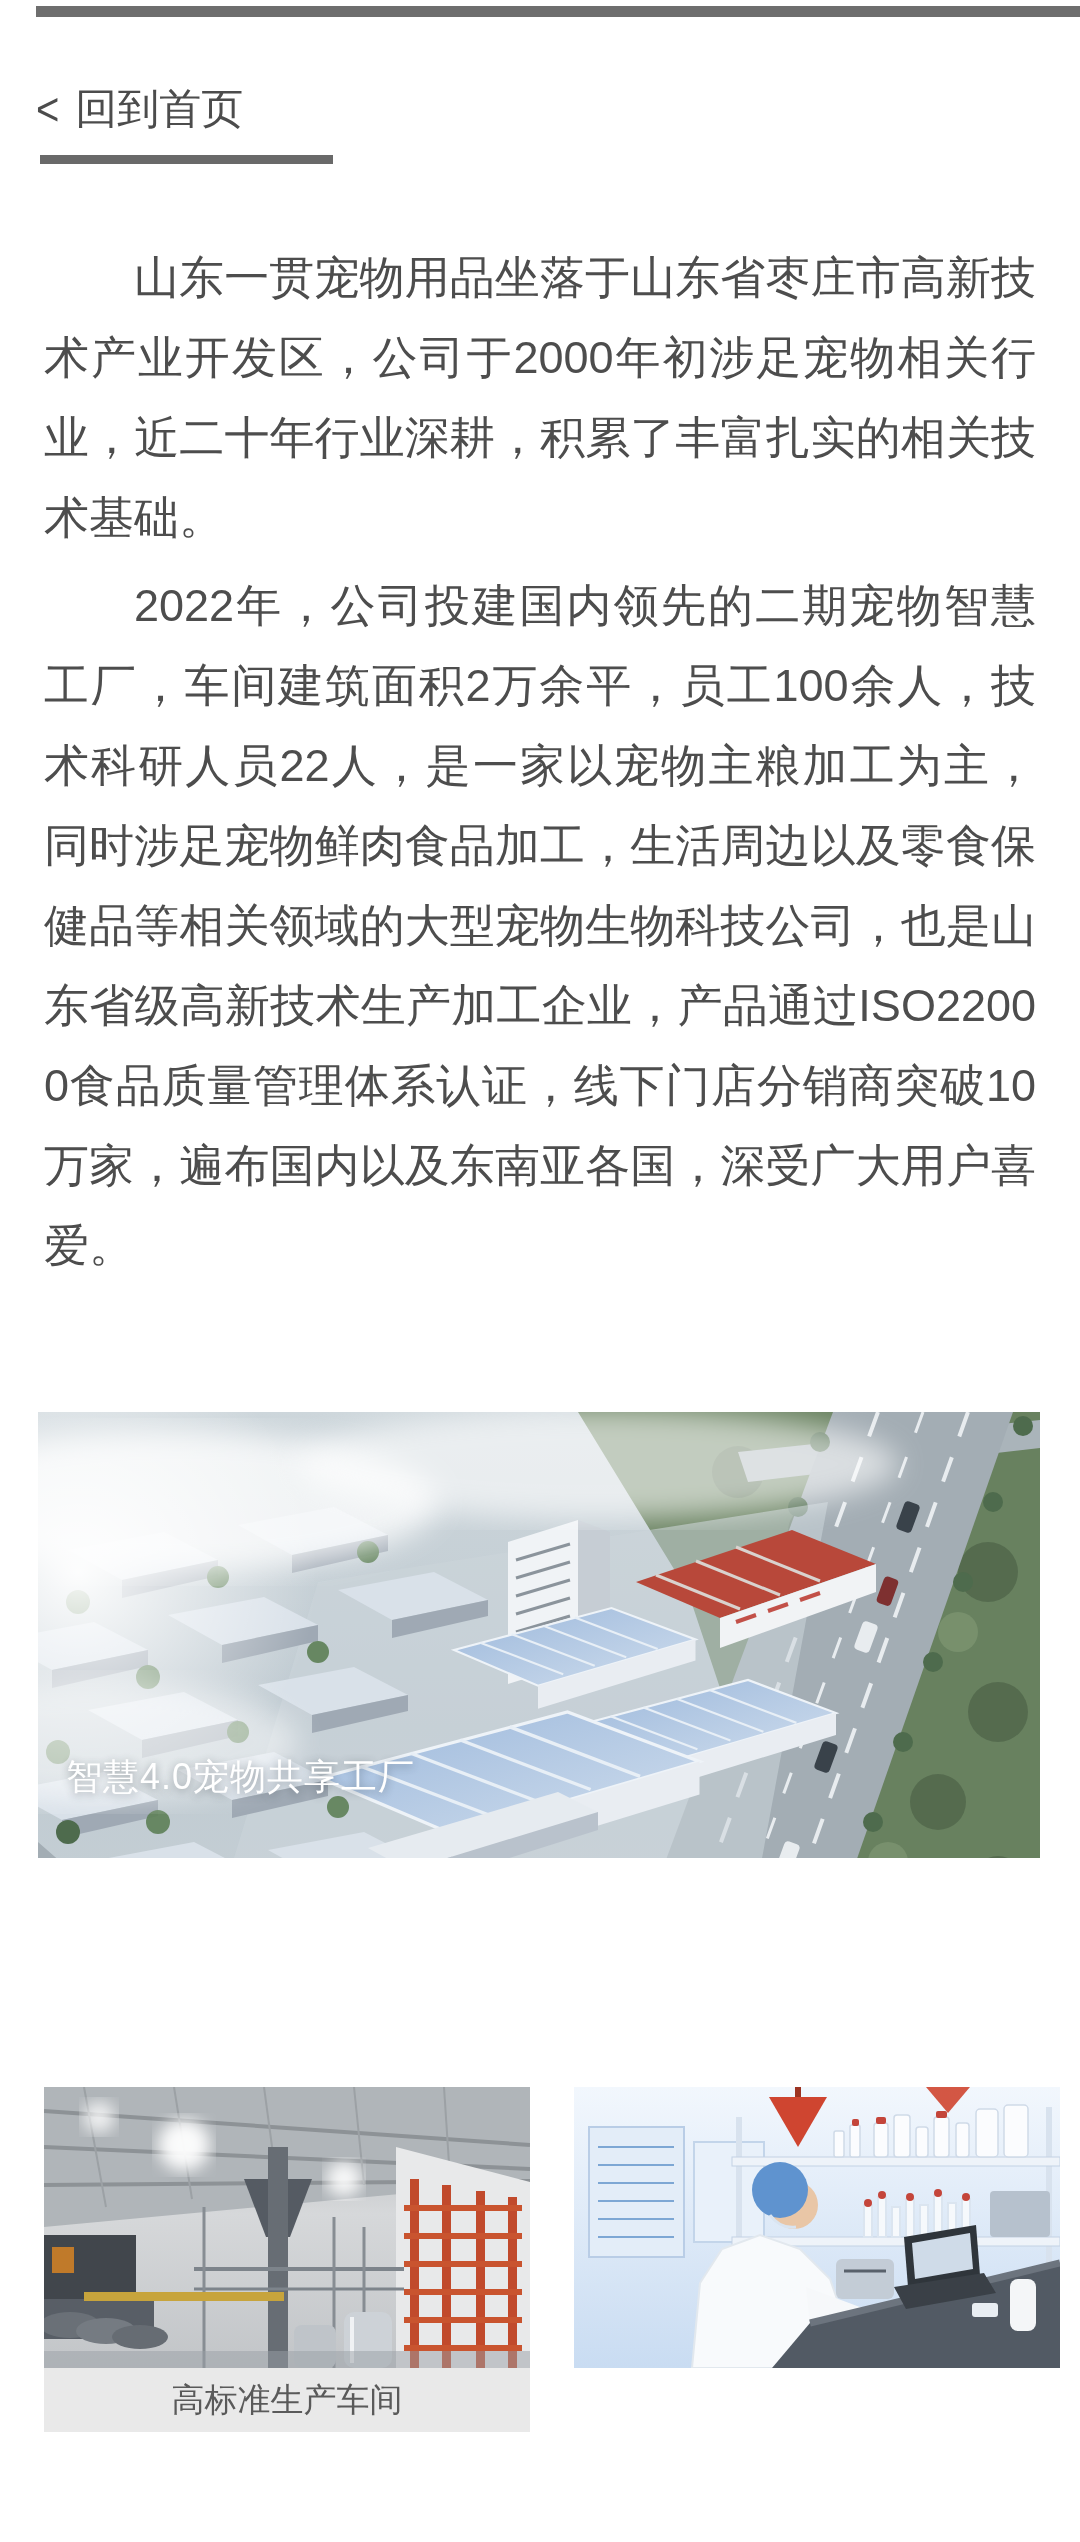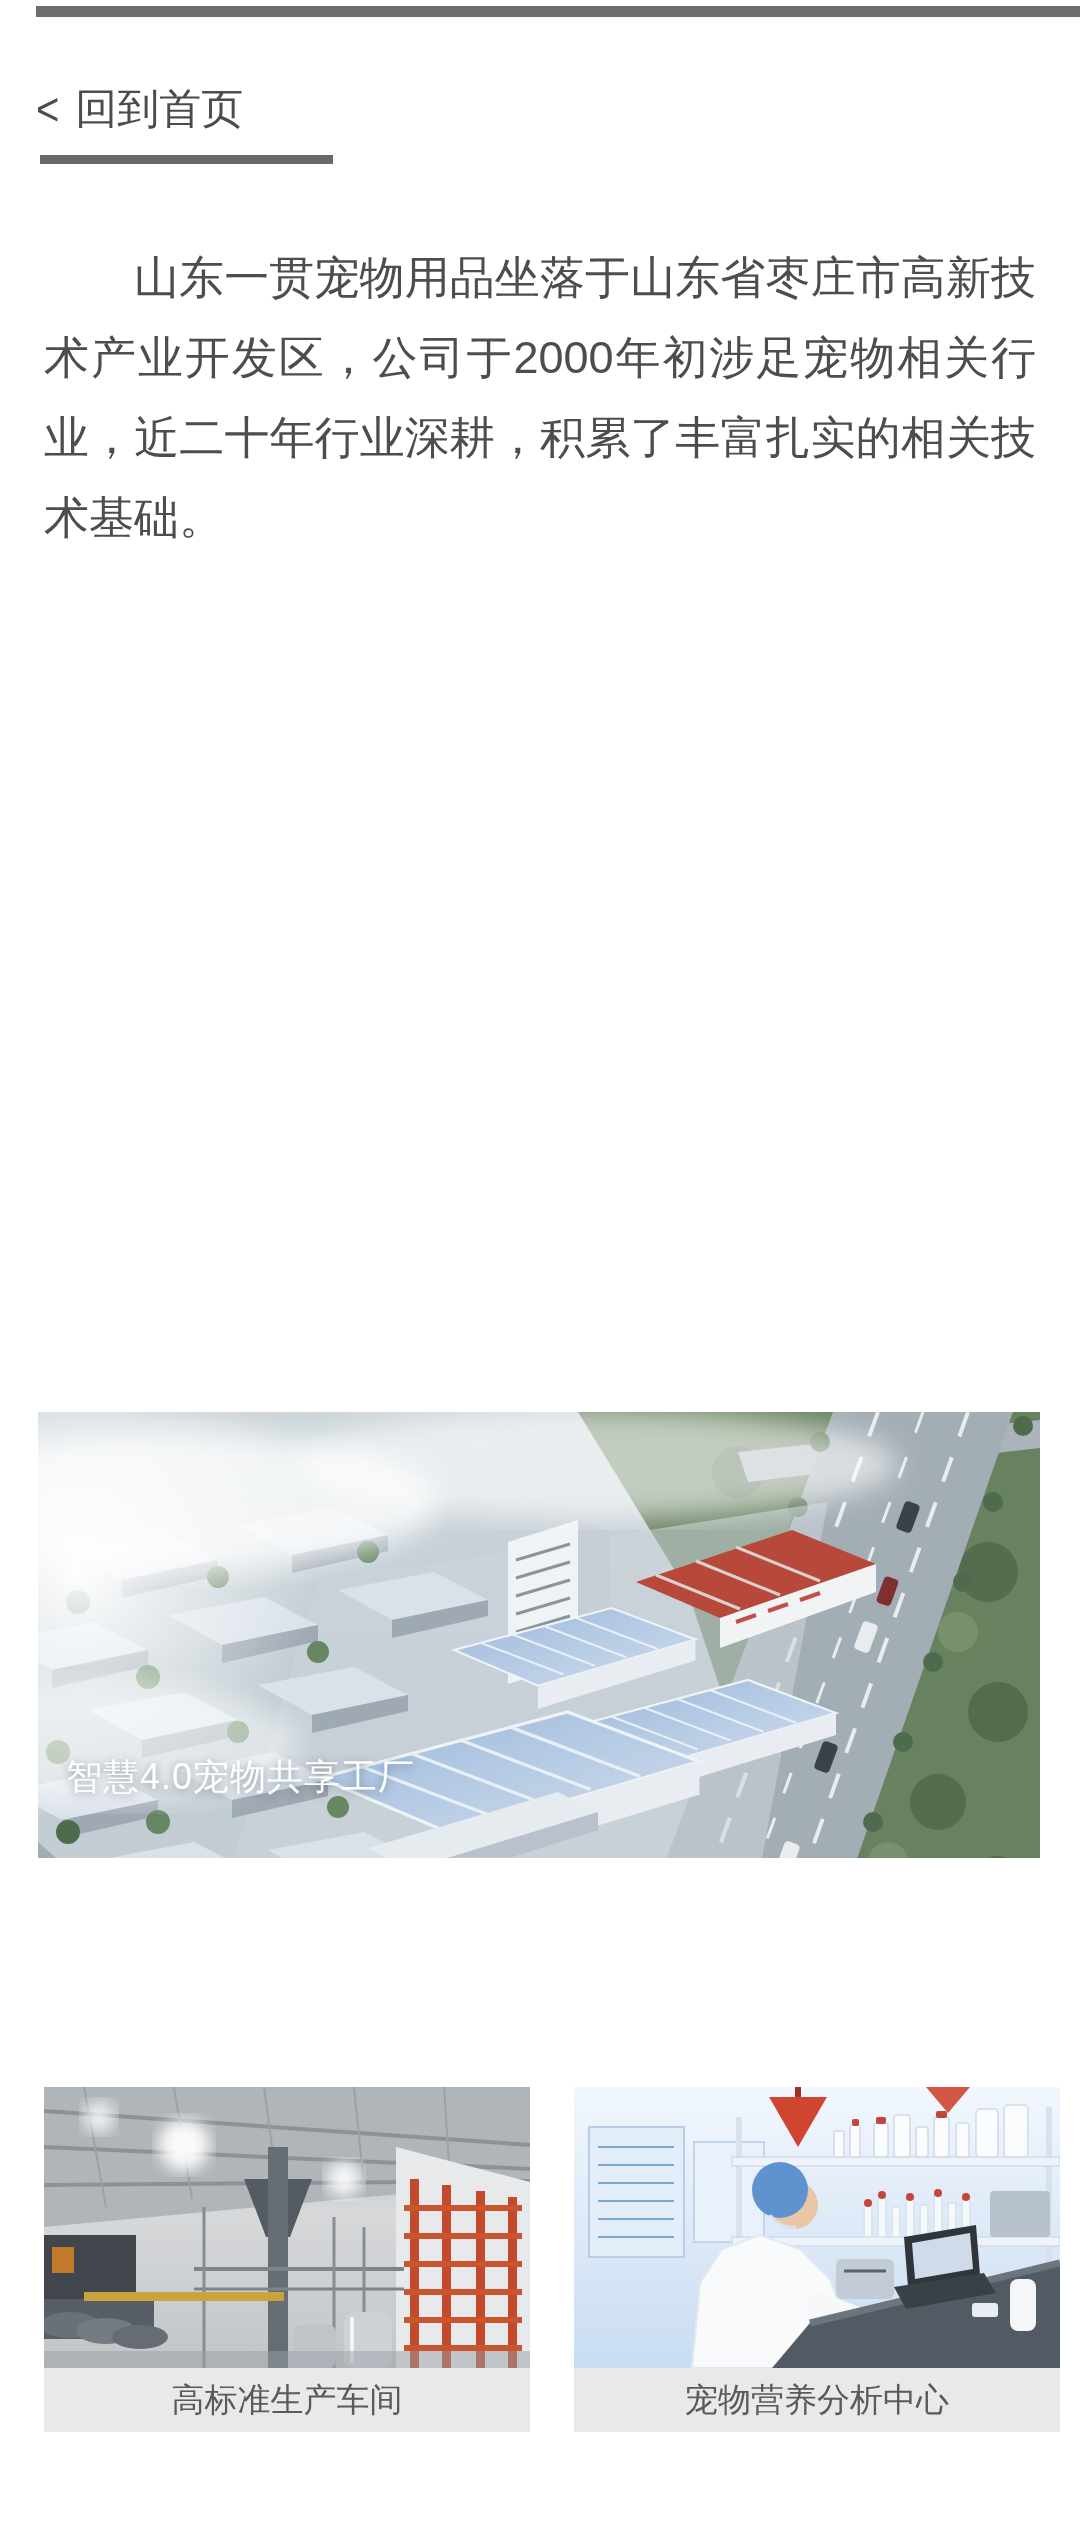--- a/index.html
+++ b/index.html
@@ -37,20 +37,21 @@
   <div class="top-bar"></div>
 
   <a class="back-link">
     <span class="back-chevron">&lt;</span>
     <span>回到首页</span>
   </a>
   <div class="link-divider"></div>
 
   <div class="article">
     <p>山东一贯宠物用品坐落于山东省枣庄市高新技术产业开发区，公司于2000年初涉足宠物相关行业，近二十年行业深耕，积累了丰富扎实的相关技术基础。</p>
+    <p>2022年，公司投建国内领先的二期宠物智慧工厂，车间建筑面积2万余平，员工100余人，技术科研人员22人，是一家以宠物主粮加工为主，同时涉足宠物鲜肉食品加工，生活周边以及零食保健品等相关领域的大型宠物生物科技公司，也是山东省级高新技术生产加工企业，产品通过ISO22000食品质量管理体系认证，线下门店分销商突破10万家，遍布国内以及东南亚各国，深受广大用户喜爱。</p>
   </div>
 
   <figure class="hero" style="margin:0">
     <svg width="1002" height="630" viewBox="0 0 1002 630">
       <defs>
         <linearGradient id="hsky" x1="0" y1="0" x2="0" y2="1">
           <stop offset="0" stop-color="#cdd6db"></stop>
             <stop offset="0.5" stop-color="#bfcad1"></stop>
             <stop offset="1" stop-color="#c9d2d7"></stop>
         </linearGradient>
@@ -394,17 +395,16 @@
           <line x1="270" y1="184" x2="312" y2="184" stroke="#59616b" stroke-width="3"></line>
 
           <polygon points="330,150 402,138 406,188 334,200" fill="#2f353b"></polygon>
           <polygon points="338,156 396,146 399,182 341,192" fill="#cfdbe8"></polygon>
           <polygon points="320,200 410,186 422,206 332,222" fill="#3a4047"></polygon>
 
           <rect x="436" y="192" width="26" height="52" rx="8" fill="#f4f6f8"></rect>
           <rect x="398" y="216" width="26" height="14" rx="3" fill="#e8edf2"></rect>
         </svg>
       </div>
-      <div class="card-caption">宠物营养分析中心</div>
     </div>
 
   </div>
 </div>
 
 </body></html>

